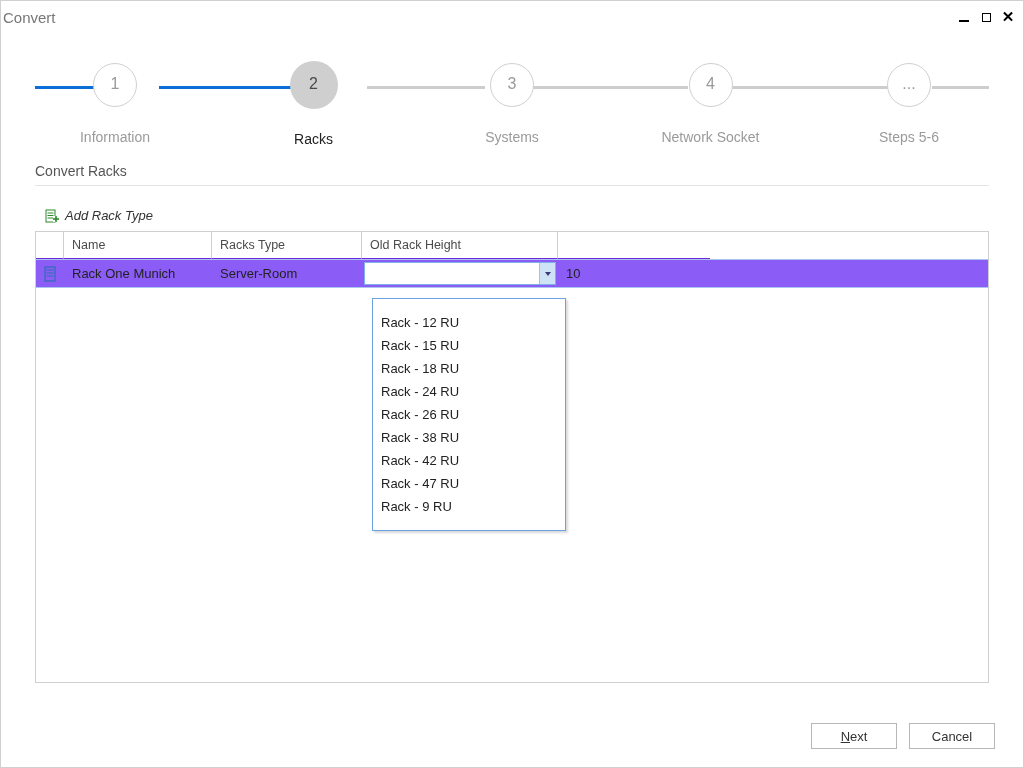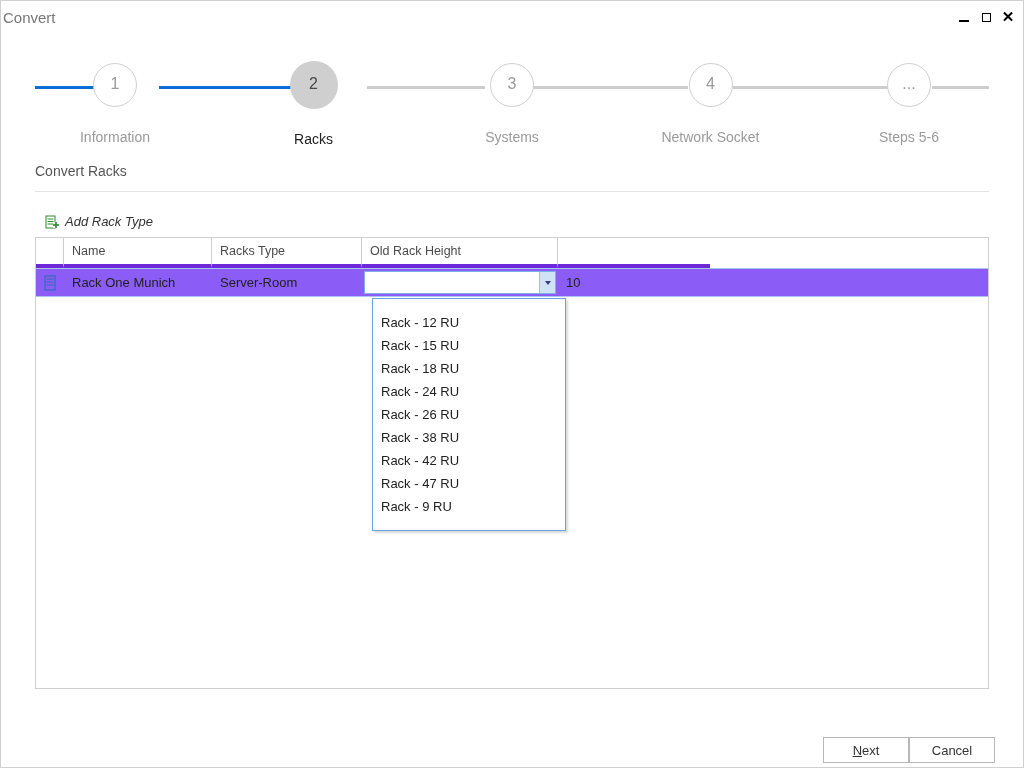--- a/index.html
+++ b/index.html
@@ -17,46 +17,46 @@
   .stepper { margin: 28px 34px 0 34px; position: relative; height: 100px; }
   .steps-row { position: absolute; top: 0; left: 0; right: 0; display: flex; justify-content: space-between; }
   .step { display: flex; flex-direction: column; align-items: center; width: 120px; }
   .step-circle { width: 44px; height: 44px; border-radius: 50%; border: 1px solid #d0d0d0; background: #fff; display: flex; align-items: center; justify-content: center; font-size: 16px; color: #9a9a9a; padding-bottom: 2px; margin-top: 6px; }
   .step.current .step-circle { border: none; background: #cfcfcf; color: #4a4a4a; font-weight: 400; width: 48px; height: 48px; margin-top: 4px; }
   .step-label { margin-top: 22px; font-size: 14px; color: #9a9a9a; }
   .step.current .step-label { color: #222; }
   
   .seg { position: absolute; top: 29px; height: 3px; background: #0a6dd8; }
   
-  .section-title { margin: 6px 34px 0 34px; font-size: 14px; color: #555; padding-bottom: 12px; border-bottom: 1px solid #e4e4e4; }
+  .section-title { margin: 6px 34px 0 34px; font-size: 14px; color: #555; padding-bottom: 6px; border-bottom: 1px solid #e4e4e4; }
   
   .add-row { margin: 22px 38px 8px 44px; display: flex; align-items: center; gap: 6px; font-size: 13px; color: #333; font-style: italic; }
   .add-icon { width: 14px; height: 14px; display: inline-block; position: relative; }
   .add-icon svg { display: block; }
   
   .grid { margin: 0 34px; border: 1px solid #cfcfcf; height: 452px; background: #fff; }
   .grid-head, .grid-row { display: grid; grid-template-columns: 28px 148px 150px 196px 152px 1fr; }
-  .grid-head > div { border-right: 1px solid #cfcfcf; border-bottom: 4px solid #6d28d9; padding: 6px 8px; font-size: 12.5px; color: #4b4b4b; background: #fff; }
+  .grid-head > div { border-right: 1px solid #cfcfcf; border-bottom: 1px solid #6d28d9; padding: 6px 8px; font-size: 12.5px; color: #4b4b4b; background: #fff; }
   .grid-head > div:last-child { border-right: none; }
   .grid-row > div { padding: 6px 8px; font-size: 13px; color: #222; }
   .grid-row.sel { background: #8b5cf6; }
   .grid-row.sel > div { border-top: 1px solid #aac6ee; border-bottom: 1px solid #aac6ee; }
   .row-icon { display: flex; align-items: center; justify-content: center; padding: 4px 2px !important; }
   .row-icon svg { display: block; }
   
   .dd-cell { position: relative; padding: 0 !important; }
   .dd-field { position: absolute; top: 2px; left: 2px; right: 2px; bottom: 2px; background: #fff; border: 1px solid #7fb1e8; display: flex; }
   .dd-text { flex: 1; padding: 3px 4px; font-size: 13px; color: #222; }
   .dd-btn { width: 16px; background: #cfe3f7; border-left: 1px solid #9bc3ee; display: flex; align-items: center; justify-content: center; }
   .dd-btn .tri { width: 0; height: 0; border-left: 3px solid transparent; border-right: 3px solid transparent; border-top: 4px solid #3a3a7a; }
   
   .dd-popup { position: absolute; left: 371px; top: 297px; width: 194px; background: #fff; border: 1px solid #6aa4e0; box-shadow: 2px 2px 2px rgba(0,0,0,0.15); padding: 12px 0; z-index: 10; }
   .dd-item { padding: 2px 8px; font-size: 13px; color: #222; line-height: 19px; }
   
-  .footer { position: absolute; right: 28px; bottom: 4px; display: flex; gap: 0; justify-content: center; }
+  .footer { position: absolute; right: 28px; bottom: 18px; display: flex; gap: 12px; justify-content: center; }
   .btn { width: 86px; height: 26px; border: 1px solid #b7b7b7; background: #fff; font-size: 13px; color: #333; display: flex; align-items: center; justify-content: center; }
   .btn .accel { text-decoration: underline; }
 </style>
 </head>
 <body>
 
 <div class="window">
 
   <div class="titlebar">
     <span class="title">Convert</span>

